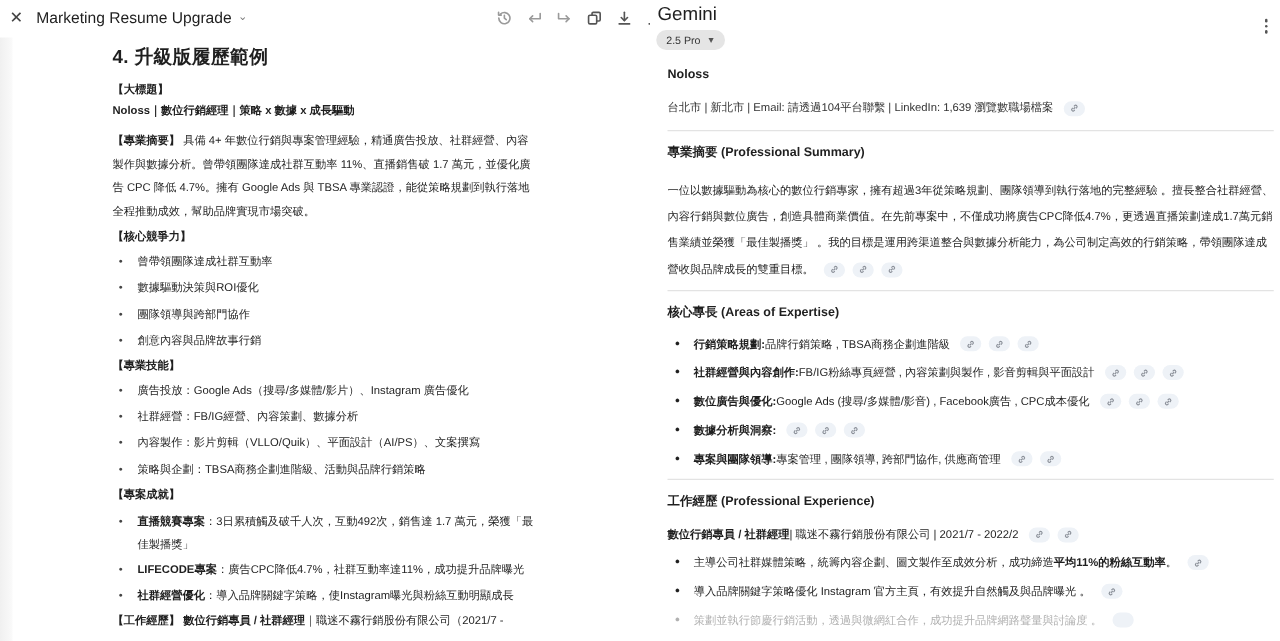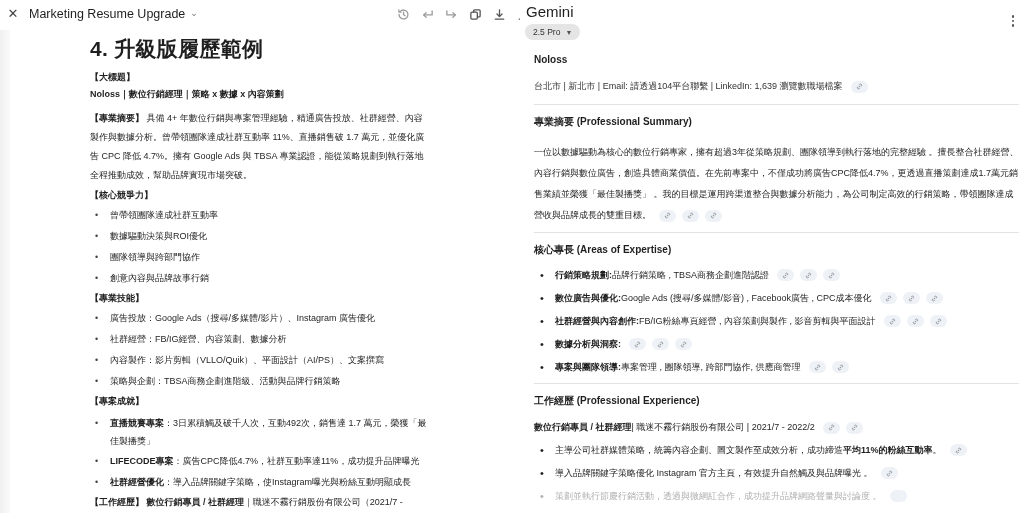--- a/index.html
+++ b/index.html
@@ -12,21 +12,21 @@
     .topbar { position: absolute; left: 0; top: 0; width: 520px; height: 30px; display: flex; align-items: center; }
     .close-btn { position: absolute; left: 6px; top: 7px; width: 14px; height: 14px; font-size: 13px; line-height: 14px; color: #444; text-align: center; cursor: pointer; }
     .doc-title { position: absolute; left: 29px; top: 7px; font-size: 12.5px; color: #1f1f1f; display: flex; align-items: center; gap: 5px; cursor: pointer; white-space: nowrap; }
     .doc-title .chev { font-size: 9px; color: #777; transform: translateY(-1px); }
     .toolbar { position: absolute; left: 394px; top: 5px; display: flex; gap: 6px; }
     .tb-btn { width: 18px; height: 18px; display: flex; align-items: center; justify-content: center; cursor: pointer; }
     .tb-btn svg { width: 13px; height: 13px; stroke: #555; fill: none; stroke-width: 1.4; stroke-linecap: round; stroke-linejoin: round; }
     .tb-btn.dim svg { stroke: #9a9a9a; }
 
     .doc { position: absolute; left: 90px; top: 38px; width: 340px; font-size: 9px; line-height: 1.0; }
-    .doc h1 { font-size: 21px; font-weight: bold; color: #1f1f1f; margin-bottom: 14px; letter-spacing: 0.3px; }
+    .doc h1 { font-size: 15px; font-weight: bold; color: #1f1f1f; margin-bottom: 14px; letter-spacing: 0.3px; }
     .doc .sec { font-weight: bold; font-size: 9px; margin-bottom: 8px; }
     .doc .line { font-size: 9px; margin-bottom: 8px; }
     .doc .para { font-size: 9px; line-height: 19px; margin-bottom: 6px; }
     .doc .b { font-weight: bold; }
     .doc ul { list-style: none; margin-bottom: 8px; }
     .doc li { position: relative; padding-left: 20px; font-size: 9px; line-height: 11px; margin-bottom: 10px; }
     .doc li::before { content: "•"; position: absolute; left: 5px; top: 0; color: #444; }
     .doc li.two { line-height: 18px; margin-bottom: 4px; }
     .doc li.two::before { top: 0; }
 
@@ -109,21 +109,21 @@
             <path d="M2.5 12h9"></path>
           </svg>
       </div>
     </div>
   </div>
 
   <div class="doc">
     <h1>4. 升級版履歷範例</h1>
 
     <div class="sec">【大標題】</div>
-    <div class="line b" style="margin-bottom:10px;">Noloss｜數位行銷經理｜策略 x 數據 x 內容策劃</div>
+    <div class="line b" style="margin-bottom:10px;">Noloss｜數位行銷經理｜策略 x 數據 x 成長驅動</div>
 
     <div class="para"><span class="b">【專業摘要】</span><span> 具備 4+ 年數位行銷與專案管理經驗，精通廣告投放、社群經營、內容製作與數據分析。曾帶領團隊達成社群互動率 11%、直播銷售破 1.7 萬元，並優化廣告 CPC 降低 4.7%。擁有 Google Ads 與 TBSA 專業認證，能從策略規劃到執行落地全程推動成效，幫助品牌實現市場突破。</span></div>
 
     <div class="sec" style="margin-bottom:10px;">【核心競爭力】</div>
     <ul>
       <li>曾帶領團隊達成社群互動率</li>
       <li>數據驅動決策與ROI優化</li>
       <li>團隊領導與跨部門協作</li>
       <li>創意內容與品牌故事行銷</li>
     </ul>
@@ -184,59 +184,59 @@
           <svg viewBox="0 0 10 10">
             <path d="M4 6l2-2M3.2 4.8L2.4 5.6a1.6 1.6 0 0 0 2.3 2.3l.8-.8M6.8 5.2l.8-.8a1.6 1.6 0 0 0-2.3-2.3l-.8.8"></path>
           </svg>
         </span></div>
     <hr>
 
     <h3 style="margin-bottom:11px;">核心專長 (Areas of Expertise)</h3>
     <ul>
       <li>
           <span class="lb">行銷策略規劃:</span>
-          <span> 品牌行銷策略 , TBSA商務企劃進階認證</span>
+          <span> 品牌行銷策略 , TBSA商務企劃進階級</span>
+          <span class="src first">
+            <svg viewBox="0 0 10 10">
+              <path d="M4 6l2-2M3.2 4.8L2.4 5.6a1.6 1.6 0 0 0 2.3 2.3l.8-.8M6.8 5.2l.8-.8a1.6 1.6 0 0 0-2.3-2.3l-.8.8"></path>
+            </svg>
+          </span>
+          <span class="src">
+            <svg viewBox="0 0 10 10">
+              <path d="M4 6l2-2M3.2 4.8L2.4 5.6a1.6 1.6 0 0 0 2.3 2.3l.8-.8M6.8 5.2l.8-.8a1.6 1.6 0 0 0-2.3-2.3l-.8.8"></path>
+            </svg>
+          </span>
+          <span class="src">
+            <svg viewBox="0 0 10 10">
+              <path d="M4 6l2-2M3.2 4.8L2.4 5.6a1.6 1.6 0 0 0 2.3 2.3l.8-.8M6.8 5.2l.8-.8a1.6 1.6 0 0 0-2.3-2.3l-.8.8"></path>
+            </svg>
+          </span>
+        </li>
+      <li>
+          <span class="lb">社群經營與內容創作:</span>
+          <span> FB/IG粉絲專頁經營 , 內容策劃與製作 , 影音剪輯與平面設計</span>
           <span class="src first">
             <svg viewBox="0 0 10 10">
               <path d="M4 6l2-2M3.2 4.8L2.4 5.6a1.6 1.6 0 0 0 2.3 2.3l.8-.8M6.8 5.2l.8-.8a1.6 1.6 0 0 0-2.3-2.3l-.8.8"></path>
             </svg>
           </span>
           <span class="src">
             <svg viewBox="0 0 10 10">
               <path d="M4 6l2-2M3.2 4.8L2.4 5.6a1.6 1.6 0 0 0 2.3 2.3l.8-.8M6.8 5.2l.8-.8a1.6 1.6 0 0 0-2.3-2.3l-.8.8"></path>
             </svg>
           </span>
           <span class="src">
             <svg viewBox="0 0 10 10">
               <path d="M4 6l2-2M3.2 4.8L2.4 5.6a1.6 1.6 0 0 0 2.3 2.3l.8-.8M6.8 5.2l.8-.8a1.6 1.6 0 0 0-2.3-2.3l-.8.8"></path>
             </svg>
           </span>
         </li>
       <li>
           <span class="lb">數位廣告與優化:</span>
           <span> Google Ads (搜尋/多媒體/影音) , Facebook廣告 , CPC成本優化</span>
-          <span class="src first">
-            <svg viewBox="0 0 10 10">
-              <path d="M4 6l2-2M3.2 4.8L2.4 5.6a1.6 1.6 0 0 0 2.3 2.3l.8-.8M6.8 5.2l.8-.8a1.6 1.6 0 0 0-2.3-2.3l-.8.8"></path>
-            </svg>
-          </span>
-          <span class="src">
-            <svg viewBox="0 0 10 10">
-              <path d="M4 6l2-2M3.2 4.8L2.4 5.6a1.6 1.6 0 0 0 2.3 2.3l.8-.8M6.8 5.2l.8-.8a1.6 1.6 0 0 0-2.3-2.3l-.8.8"></path>
-            </svg>
-          </span>
-          <span class="src">
-            <svg viewBox="0 0 10 10">
-              <path d="M4 6l2-2M3.2 4.8L2.4 5.6a1.6 1.6 0 0 0 2.3 2.3l.8-.8M6.8 5.2l.8-.8a1.6 1.6 0 0 0-2.3-2.3l-.8.8"></path>
-            </svg>
-          </span>
-        </li>
-      <li>
-          <span class="lb">社群經營與內容創作:</span>
-          <span> FB/IG粉絲專頁經營 , 內容策劃與製作 , 影音剪輯與平面設計</span>
           <span class="src first">
             <svg viewBox="0 0 10 10">
               <path d="M4 6l2-2M3.2 4.8L2.4 5.6a1.6 1.6 0 0 0 2.3 2.3l.8-.8M6.8 5.2l.8-.8a1.6 1.6 0 0 0-2.3-2.3l-.8.8"></path>
             </svg>
           </span>
           <span class="src">
             <svg viewBox="0 0 10 10">
               <path d="M4 6l2-2M3.2 4.8L2.4 5.6a1.6 1.6 0 0 0 2.3 2.3l.8-.8M6.8 5.2l.8-.8a1.6 1.6 0 0 0-2.3-2.3l-.8.8"></path>
             </svg>
           </span>

